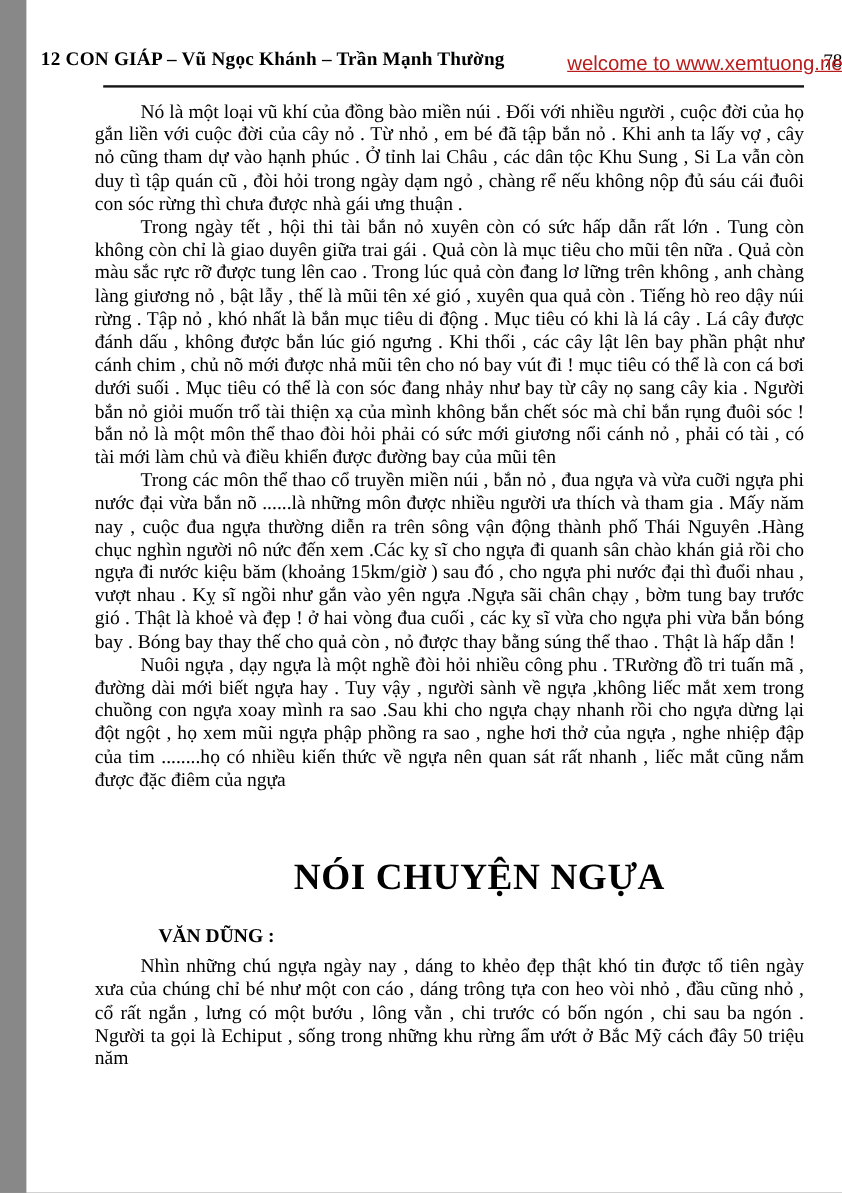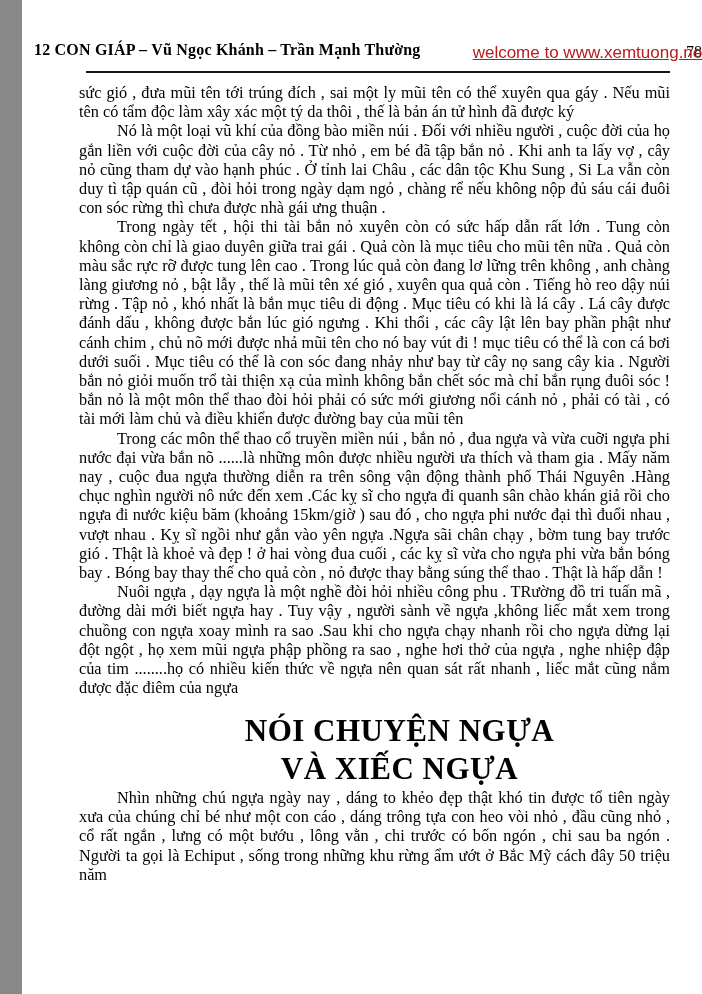--- a/index.html
+++ b/index.html
@@ -65,28 +65,27 @@
 
   <div class="header">
     <span class="header-left">12 CON GIÁP – Vũ Ngọc Khánh – Trần Mạnh Thường</span>
     <span class="page-number">78</span>
     <span class="watermark">welcome to www.xemtuong.net</span>
   </div>
 
   <div class="rule"></div>
 
   <div class="body-top">
-    <p class="para">sức gió , đưa mũi tên tới trúng đích , sai một ly mũi tên có thể xuyên qua gáy . Nếu mũi tên có tẩm độc làm xây xác một tý da thôi , thế là bản án tử hình đã được ký</p>
     <p class="para indent">Nó là một loại vũ khí của đồng bào miền núi . Đối với nhiều người , cuộc đời của họ gắn liền với cuộc đời của cây nỏ . Từ nhỏ , em bé đã tập bắn nỏ . Khi anh ta lấy vợ , cây nỏ cũng tham dự vào hạnh phúc . Ở tỉnh lai Châu , các dân tộc Khu Sung , Si La vẫn còn duy tì tập quán cũ , đòi hỏi trong ngày dạm ngỏ , chàng rể nếu không nộp đủ sáu cái đuôi con sóc rừng thì chưa được nhà gái ưng thuận .</p>
     <p class="para indent">Trong ngày tết , hội thi tài bắn nỏ xuyên còn có sức hấp dẫn rất lớn . Tung còn không còn chỉ là giao duyên giữa trai gái . Quả còn là mục tiêu cho mũi tên nữa . Quả còn màu sắc rực rỡ được tung lên cao . Trong lúc quả còn đang lơ lững trên không , anh chàng làng giương nỏ , bật lẫy , thế là mũi tên xé gió , xuyên qua quả còn . Tiếng hò reo dậy núi rừng . Tập nỏ , khó nhất là bắn mục tiêu di động . Mục tiêu có khi là lá cây . Lá cây được đánh dấu , không được bắn lúc gió ngưng . Khi thổi , các cây lật lên bay phần phật như cánh chim , chủ nõ mới được nhả mũi tên cho nó bay vút đi ! mục tiêu có thể là con cá bơi dưới suối . Mục tiêu có thể là con sóc đang nhảy như bay từ cây nọ sang cây kia . Người bắn nỏ giỏi muốn trổ tài thiện xạ của mình không bắn chết sóc mà chỉ bắn rụng đuôi sóc ! bắn nỏ là một môn thể thao đòi hỏi phải có sức mới giương nổi cánh nỏ , phải có tài , có tài mới làm chủ và điều khiển được đường bay của mũi tên</p>
     <p class="para indent">Trong các môn thể thao cổ truyền miền núi , bắn nỏ , đua ngựa và vừa cuỡi ngựa phi nước đại vừa bắn nõ ......là những môn được nhiều người ưa thích và tham gia . Mấy năm nay , cuộc đua ngựa thường diễn ra trên sông vận động thành phố Thái Nguyên .Hàng chục nghìn người nô nức đến xem .Các kỵ sĩ cho ngựa đi quanh sân chào khán giả rồi cho ngựa đi nước kiệu băm (khoảng 15km/giờ ) sau đó , cho ngựa phi nước đại thì đuổi nhau , vượt nhau . Kỵ sĩ ngồi như gắn vào yên ngựa .Ngựa sãi chân chạy , bờm tung bay trước gió . Thật là khoẻ và đẹp ! ở hai vòng đua cuối , các kỵ sĩ vừa cho ngựa phi vừa bắn bóng bay . Bóng bay thay thế cho quả còn , nỏ được thay bằng súng thể thao . Thật là hấp dẫn !</p>
     <p class="para indent">Nuôi ngựa , dạy ngựa là một nghề đòi hỏi nhiều công phu . TRường đồ tri tuấn mã , đường dài mới biết ngựa hay .  Tuy vậy , người sành về ngựa ,không liếc mắt xem trong chuồng con ngựa xoay mình ra sao .Sau khi cho ngựa chạy nhanh rồi cho ngựa dừng lại đột ngột , họ xem mũi ngựa phập phồng ra sao , nghe hơi thở của ngựa , nghe nhiệp đập của tim ........họ có nhiều kiến thức về ngựa nên quan sát rất nhanh , liếc mắt cũng nắm được đặc điêm của ngựa</p>
   </div>
 
   <div class="body-bottom">
     <h1 class="heading">
       <span style="display:block">NÓI CHUYỆN NGỰA</span>
-      <span style="display:block">VÀ XIẾC NGỰA</span>
     </h1>
+    <p class="para section-author">VĂN DŨNG :</p>
     <p class="para indent">Nhìn những chú ngựa ngày nay , dáng to khẻo đẹp thật khó tin được tổ tiên ngày xưa của chúng chỉ bé như một con cáo , dáng trông tựa con heo vòi nhỏ , đầu cũng nhỏ , cổ rất ngắn , lưng có một bướu , lông vằn , chi trước có bốn  ngón , chi sau ba ngón . Người ta gọi là Echiput , sống trong những khu rừng ẩm ướt ở Bắc Mỹ cách đây 50 triệu năm</p>
   </div>
 
 </div>
 
 </body></html>

